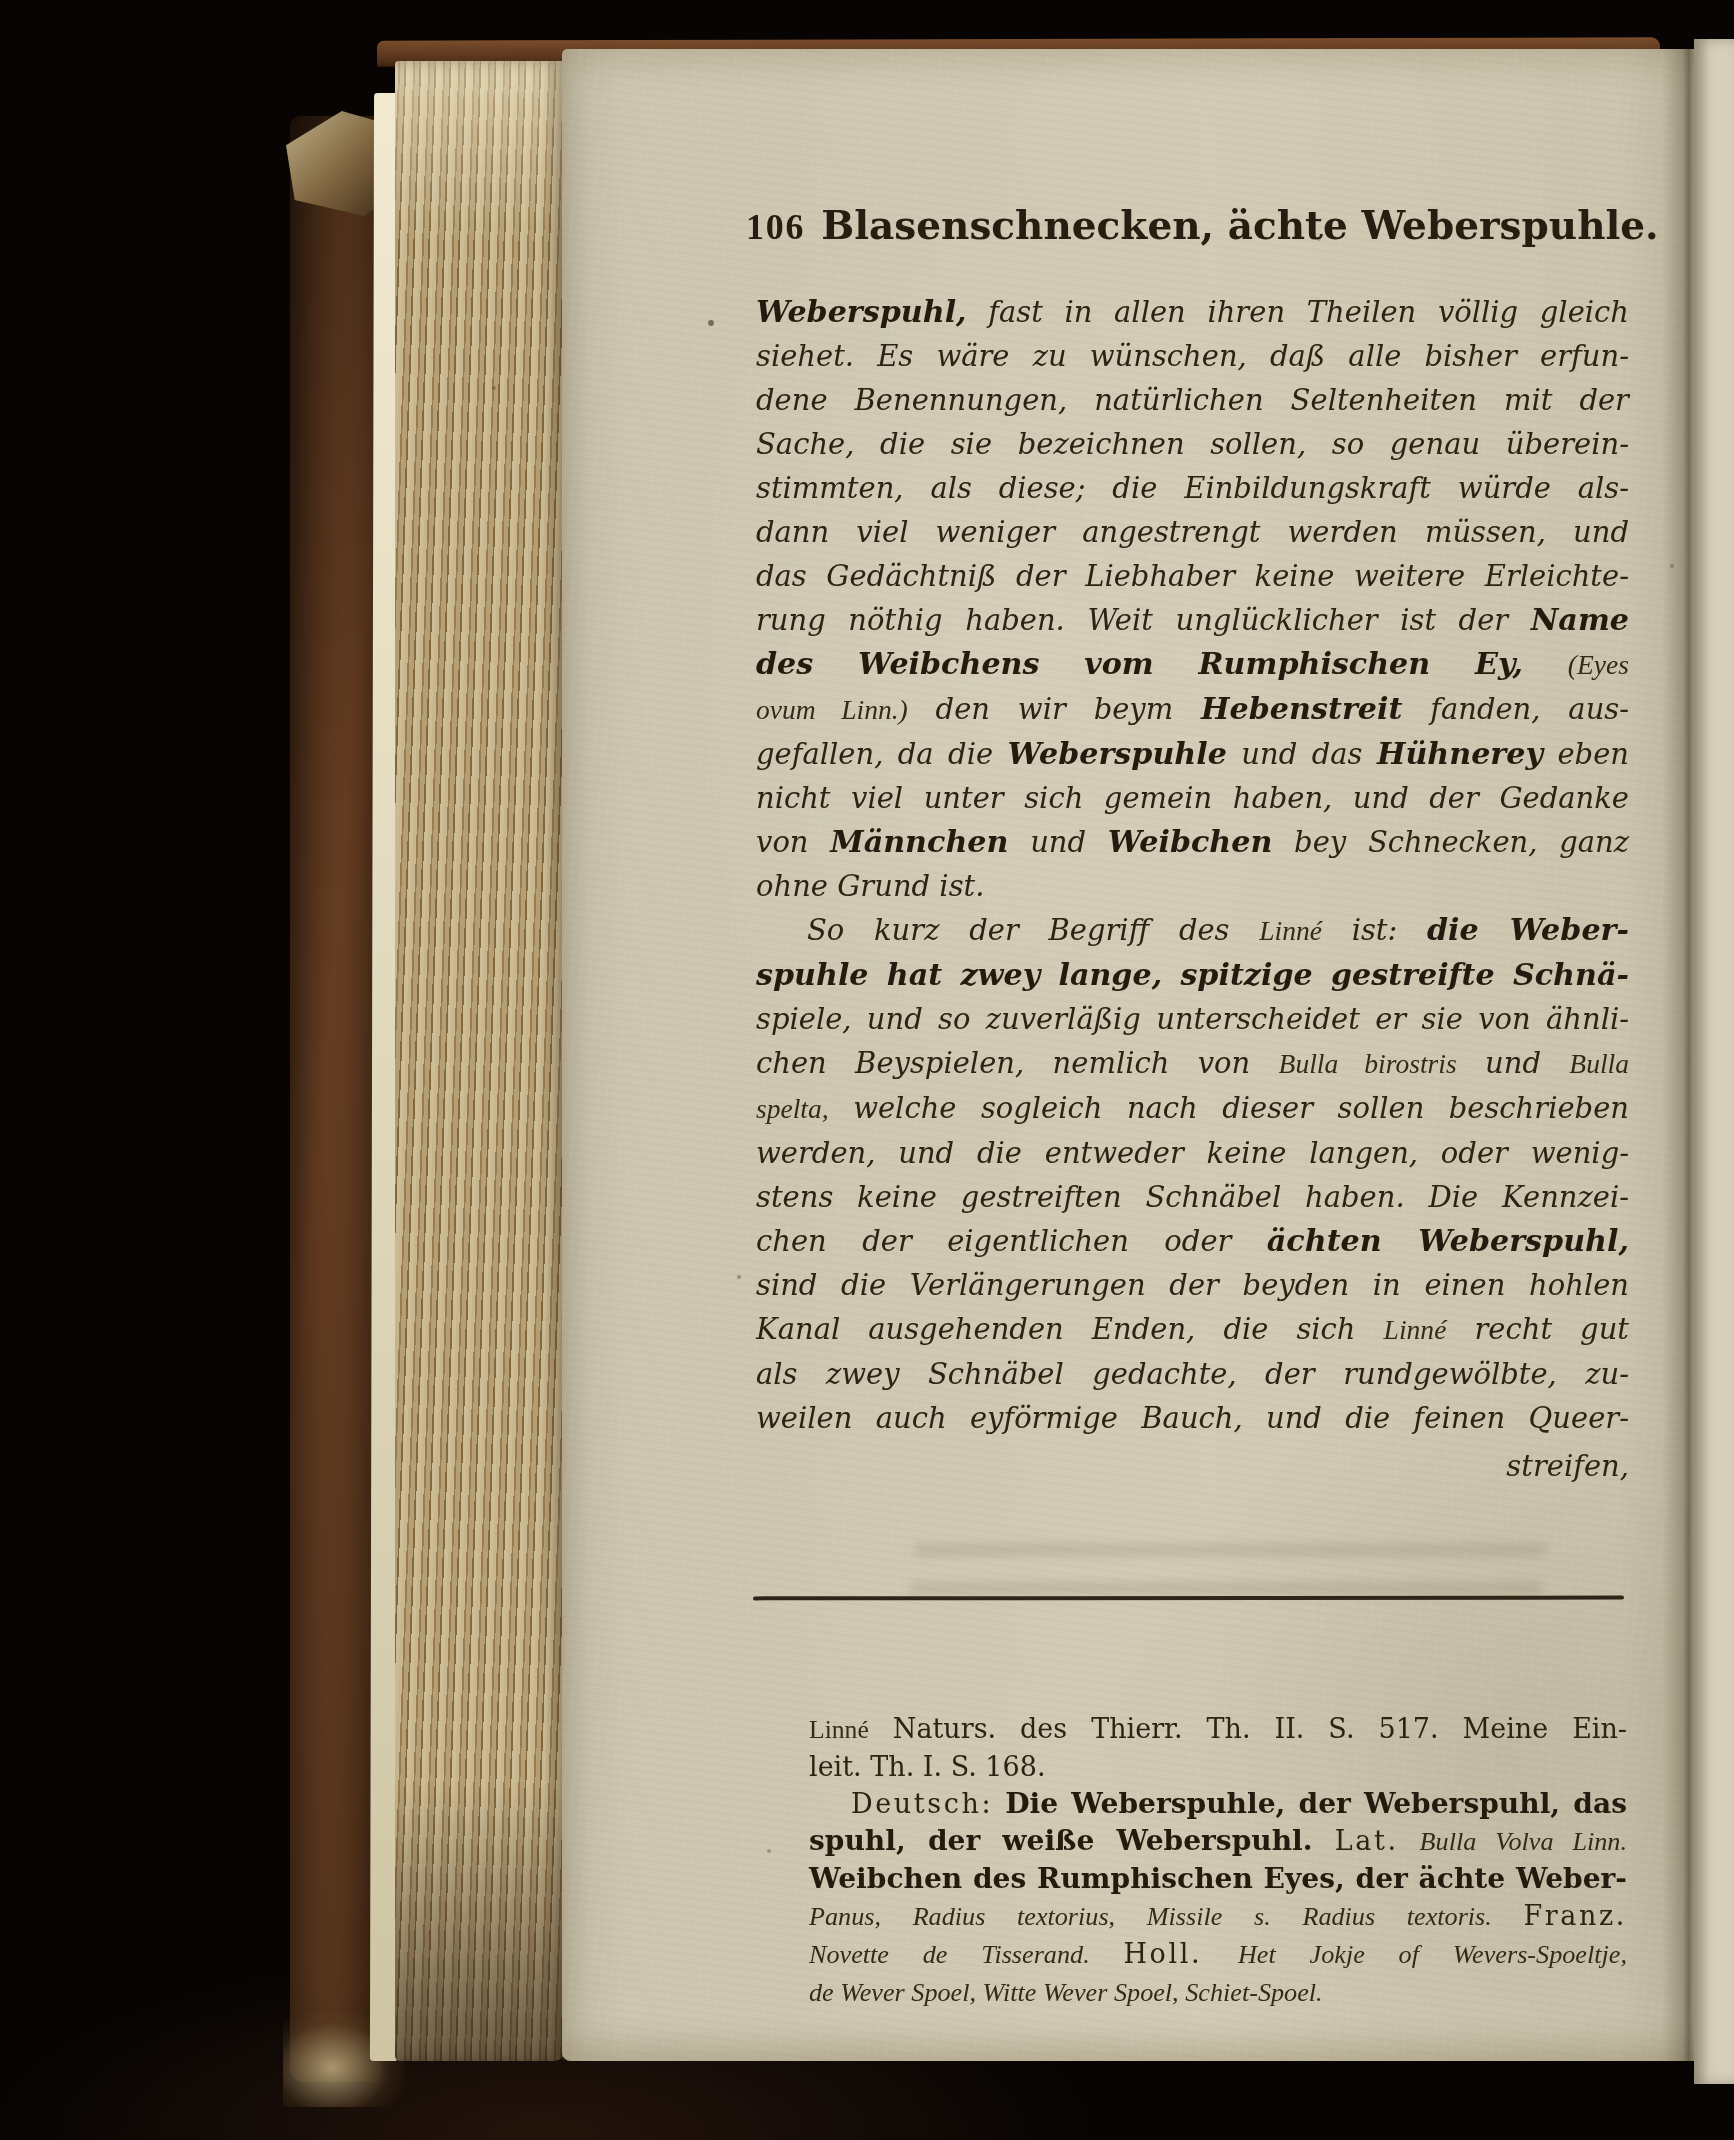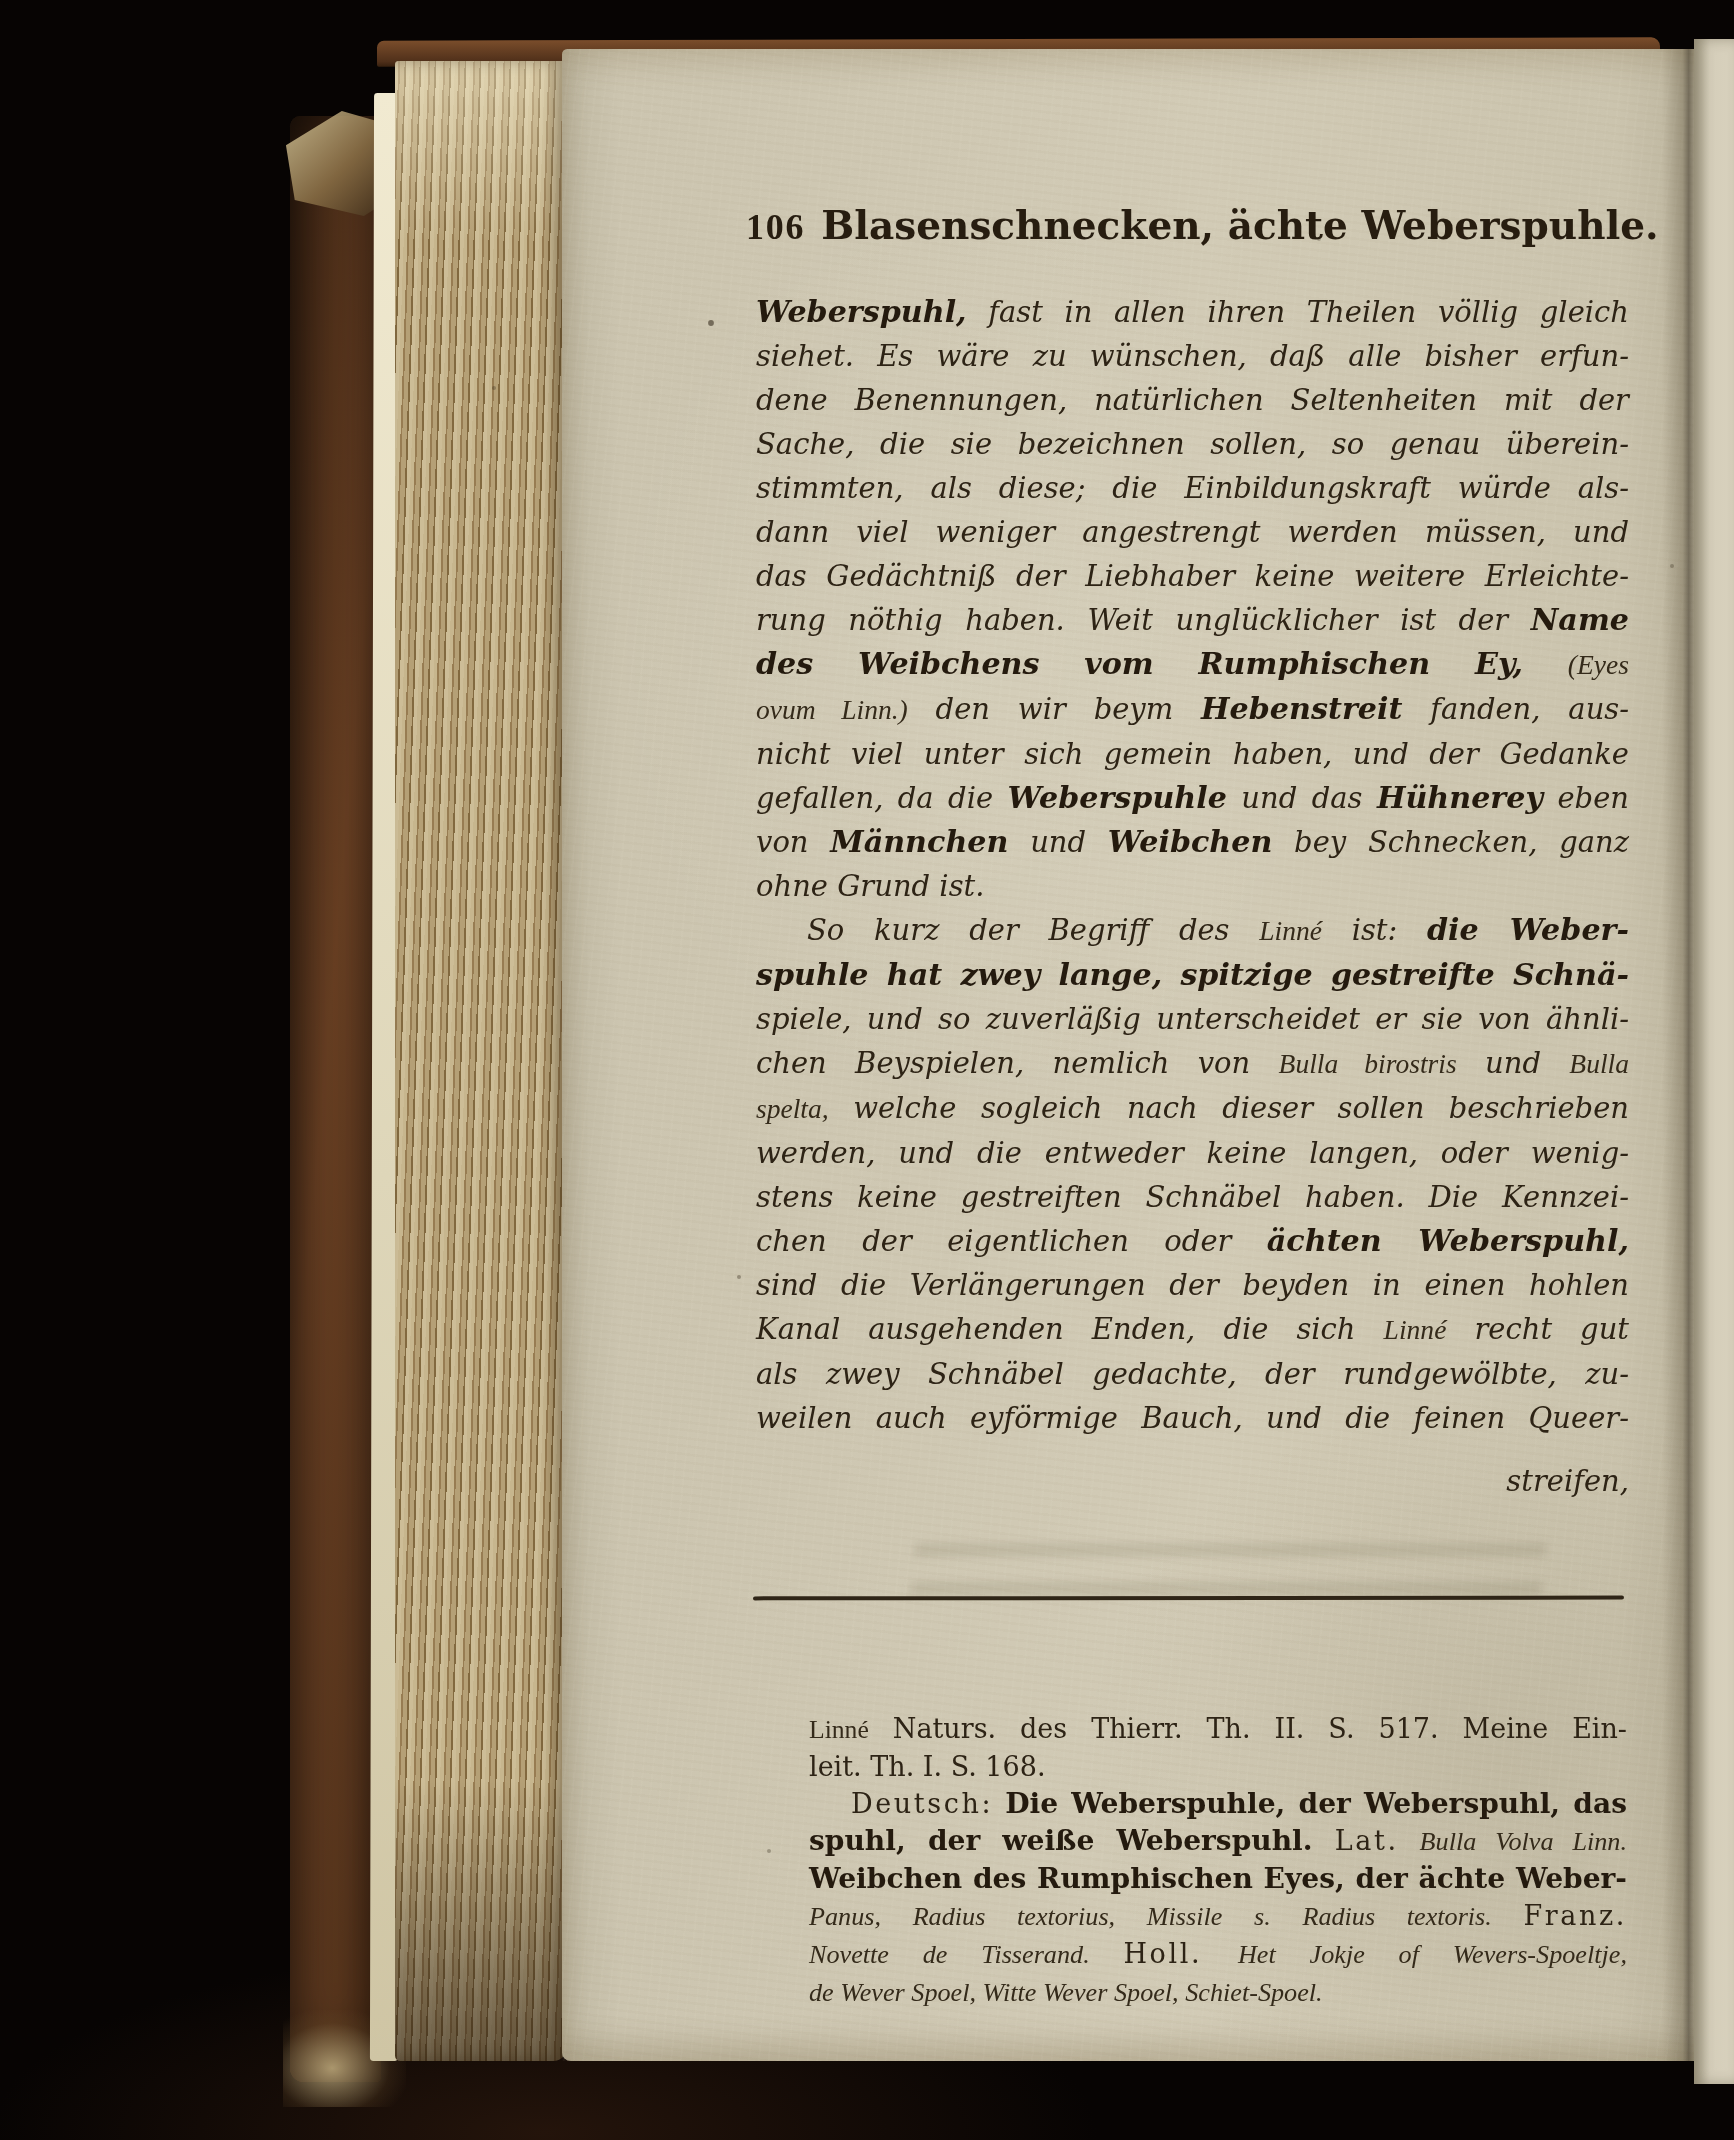--- a/index.html
+++ b/index.html
@@ -94,37 +94,37 @@
       <div class="tline"><span class="s-b">Weberspuhl,</span><span class="s-n"> fast in allen ihren Theilen völlig gleich</span></div>
       <div class="tline"><span class="s-n">siehet.  Es wäre zu wünschen, daß alle bisher erfun-</span></div>
       <div class="tline"><span class="s-n">dene Benennungen, natürlichen Seltenheiten mit der</span></div>
       <div class="tline"><span class="s-n">Sache, die sie bezeichnen sollen, so genau überein-</span></div>
       <div class="tline"><span class="s-n">stimmten, als diese; die Einbildungskraft würde als-</span></div>
       <div class="tline"><span class="s-n">dann viel weniger angestrengt werden müssen, und</span></div>
       <div class="tline"><span class="s-n">das Gedächtniß der Liebhaber keine weitere Erleichte-</span></div>
       <div class="tline"><span class="s-n">rung nöthig haben.  Weit unglücklicher ist der </span><span class="s-b">Name</span></div>
       <div class="tline"><span class="s-b">des Weibchens vom Rumphischen Ey, </span><span class="s-a">(Eyes</span></div>
       <div class="tline"><span class="s-a">ovum Linn.)</span><span class="s-n"> den wir beym </span><span class="s-b">Hebenstreit</span><span class="s-n"> fanden, aus-</span></div>
+      <div class="tline"><span class="s-n">gefallen, da die </span><span class="s-b">Weberspuhle</span><span class="s-n"> und das </span><span class="s-b">Hühnerey</span><span class="s-n"> eben</span></div>
       <div class="tline"><span class="s-n">nicht viel unter sich gemein haben, und der Gedanke</span></div>
-      <div class="tline"><span class="s-n">gefallen, da die </span><span class="s-b">Weberspuhle</span><span class="s-n"> und das </span><span class="s-b">Hühnerey</span><span class="s-n"> eben</span></div>
       <div class="tline"><span class="s-n">von </span><span class="s-b">Männchen</span><span class="s-n"> und </span><span class="s-b">Weibchen</span><span class="s-n"> bey Schnecken, ganz</span></div>
       <div class="tline al"><span class="s-n">ohne Grund ist.</span></div>
       <div class="tline" style="padding-left: 51px;"><span class="s-n">So kurz der Begriff des </span><span class="s-a">Linné</span><span class="s-n"> ist:  </span><span class="s-b">die Weber-</span></div>
       <div class="tline"><span class="s-b">spuhle hat zwey lange, spitzige gestreifte Schnä-</span></div>
       <div class="tline"><span class="s-n">spiele, und so zuverläßig unterscheidet er sie von ähnli-</span></div>
       <div class="tline"><span class="s-n">chen Beyspielen, nemlich von </span><span class="s-a">Bulla birostris</span><span class="s-n"> und </span><span class="s-a">Bulla</span></div>
       <div class="tline"><span class="s-a">spelta,</span><span class="s-n"> welche sogleich nach dieser sollen beschrieben</span></div>
       <div class="tline"><span class="s-n">werden, und die entweder keine langen, oder wenig-</span></div>
       <div class="tline"><span class="s-n">stens keine gestreiften Schnäbel haben.  Die Kennzei-</span></div>
       <div class="tline"><span class="s-n">chen der eigentlichen oder </span><span class="s-b">ächten Weberspuhl,</span></div>
       <div class="tline"><span class="s-n">sind die Verlängerungen der beyden in einen hohlen</span></div>
       <div class="tline"><span class="s-n">Kanal ausgehenden Enden, die sich </span><span class="s-a">Linné</span><span class="s-n"> recht gut</span></div>
       <div class="tline"><span class="s-n">als zwey Schnäbel gedachte, der rundgewölbte, zu-</span></div>
       <div class="tline"><span class="s-n">weilen auch eyförmige Bauch, und die feinen Queer-</span></div>
-      <div class="tline ar" style="margin-top: 19px;"><span class="s-n">streifen,</span></div>
+      <div class="tline ar" style="margin-top: 4px;"><span class="s-n">streifen,</span></div>
     </div>
 
   <div class="rule"></div>
 
   <div class="foot-text ink">
       <div class="tline"><span class="s-a">Linné</span><span class="s-n"> Naturs. des Thierr. Th. II. S. 517.  Meine Ein-</span></div>
       <div class="tline al"><span class="s-n">leit. Th. I. S. 168.</span></div>
       <div class="tline" style="padding-left: 42px;"><span class="s-sp">Deutsch:</span><span class="s-n"> </span><span class="s-b">Die Weberspuhle, der Weberspuhl, das</span></div>
       <div class="tline"><span class="s-b">spuhl, der weiße Weberspuhl.  </span><span class="s-sp">Lat.</span><span class="s-n"> </span><span class="s-ai">Bulla Volva Linn.</span></div>
       <div class="tline"><span class="s-b">Weibchen des Rumphischen Eyes, der ächte Weber-</span></div>

